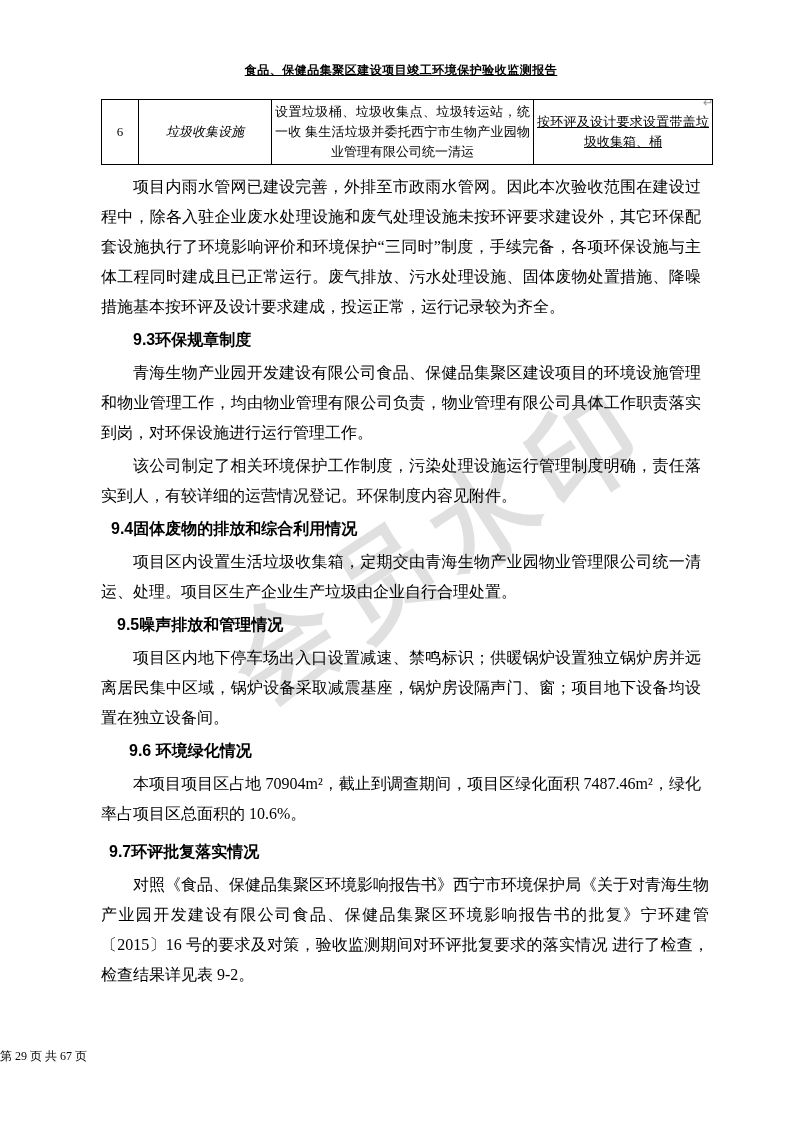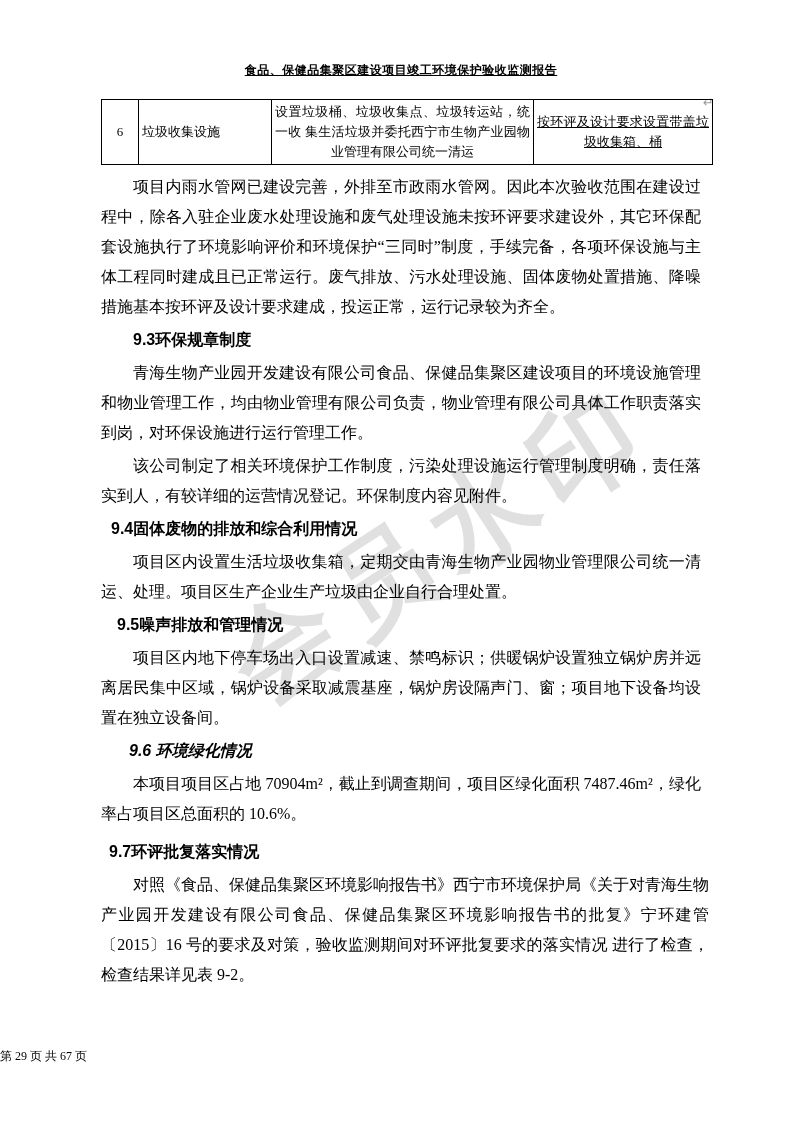--- a/index.html
+++ b/index.html
@@ -53,41 +53,41 @@
     font-size:13px;
     line-height:20px;
   }
   table.facility td{
     border:1px solid #000;
     vertical-align:middle;
     padding:2px 3px;
     overflow:hidden;
   }
   td.c-no{width:30px;text-align:center;}
-  td.c-name{width:126px;}
+  td.c-name{width:126px;text-align:center;font-style:italic;}
   td.c-desc{width:255px;text-align:justify;text-align-last:center;text-justify:inter-ideograph;}
   td.c-req{width:172px;text-align:justify;text-align-last:center;text-justify:inter-ideograph;text-decoration:underline;}
   .body-text{margin-top:7px;}
   .para{
     font-size:16px;
     line-height:30px;
     text-align:justify;
     text-justify:inter-ideograph;
     text-indent:2em;
     margin:3px 0;
   }
   .sec{
     font-family:"Liberation Sans","DejaVu Sans",sans-serif;
     font-weight:bold;
     font-size:16px;
     line-height:30px;
     margin:3px 0;
   }
   .ind-32{margin-left:32px;}
-  .ind-28{margin-left:28px;font-style:italic;}
+  .ind-28{margin-left:28px;}
   .ind-16{margin-left:16px;}
   .ind-10{margin-left:10px;}
   .ind-8{margin-left:8px;margin-top:8px;}
   .para-shift{margin-right:-8px;}
   .footer{
     position:absolute;left:0;top:1048px;width:794px;
     font-size:12px;
     line-height:16px;
     z-index:1;
   }

